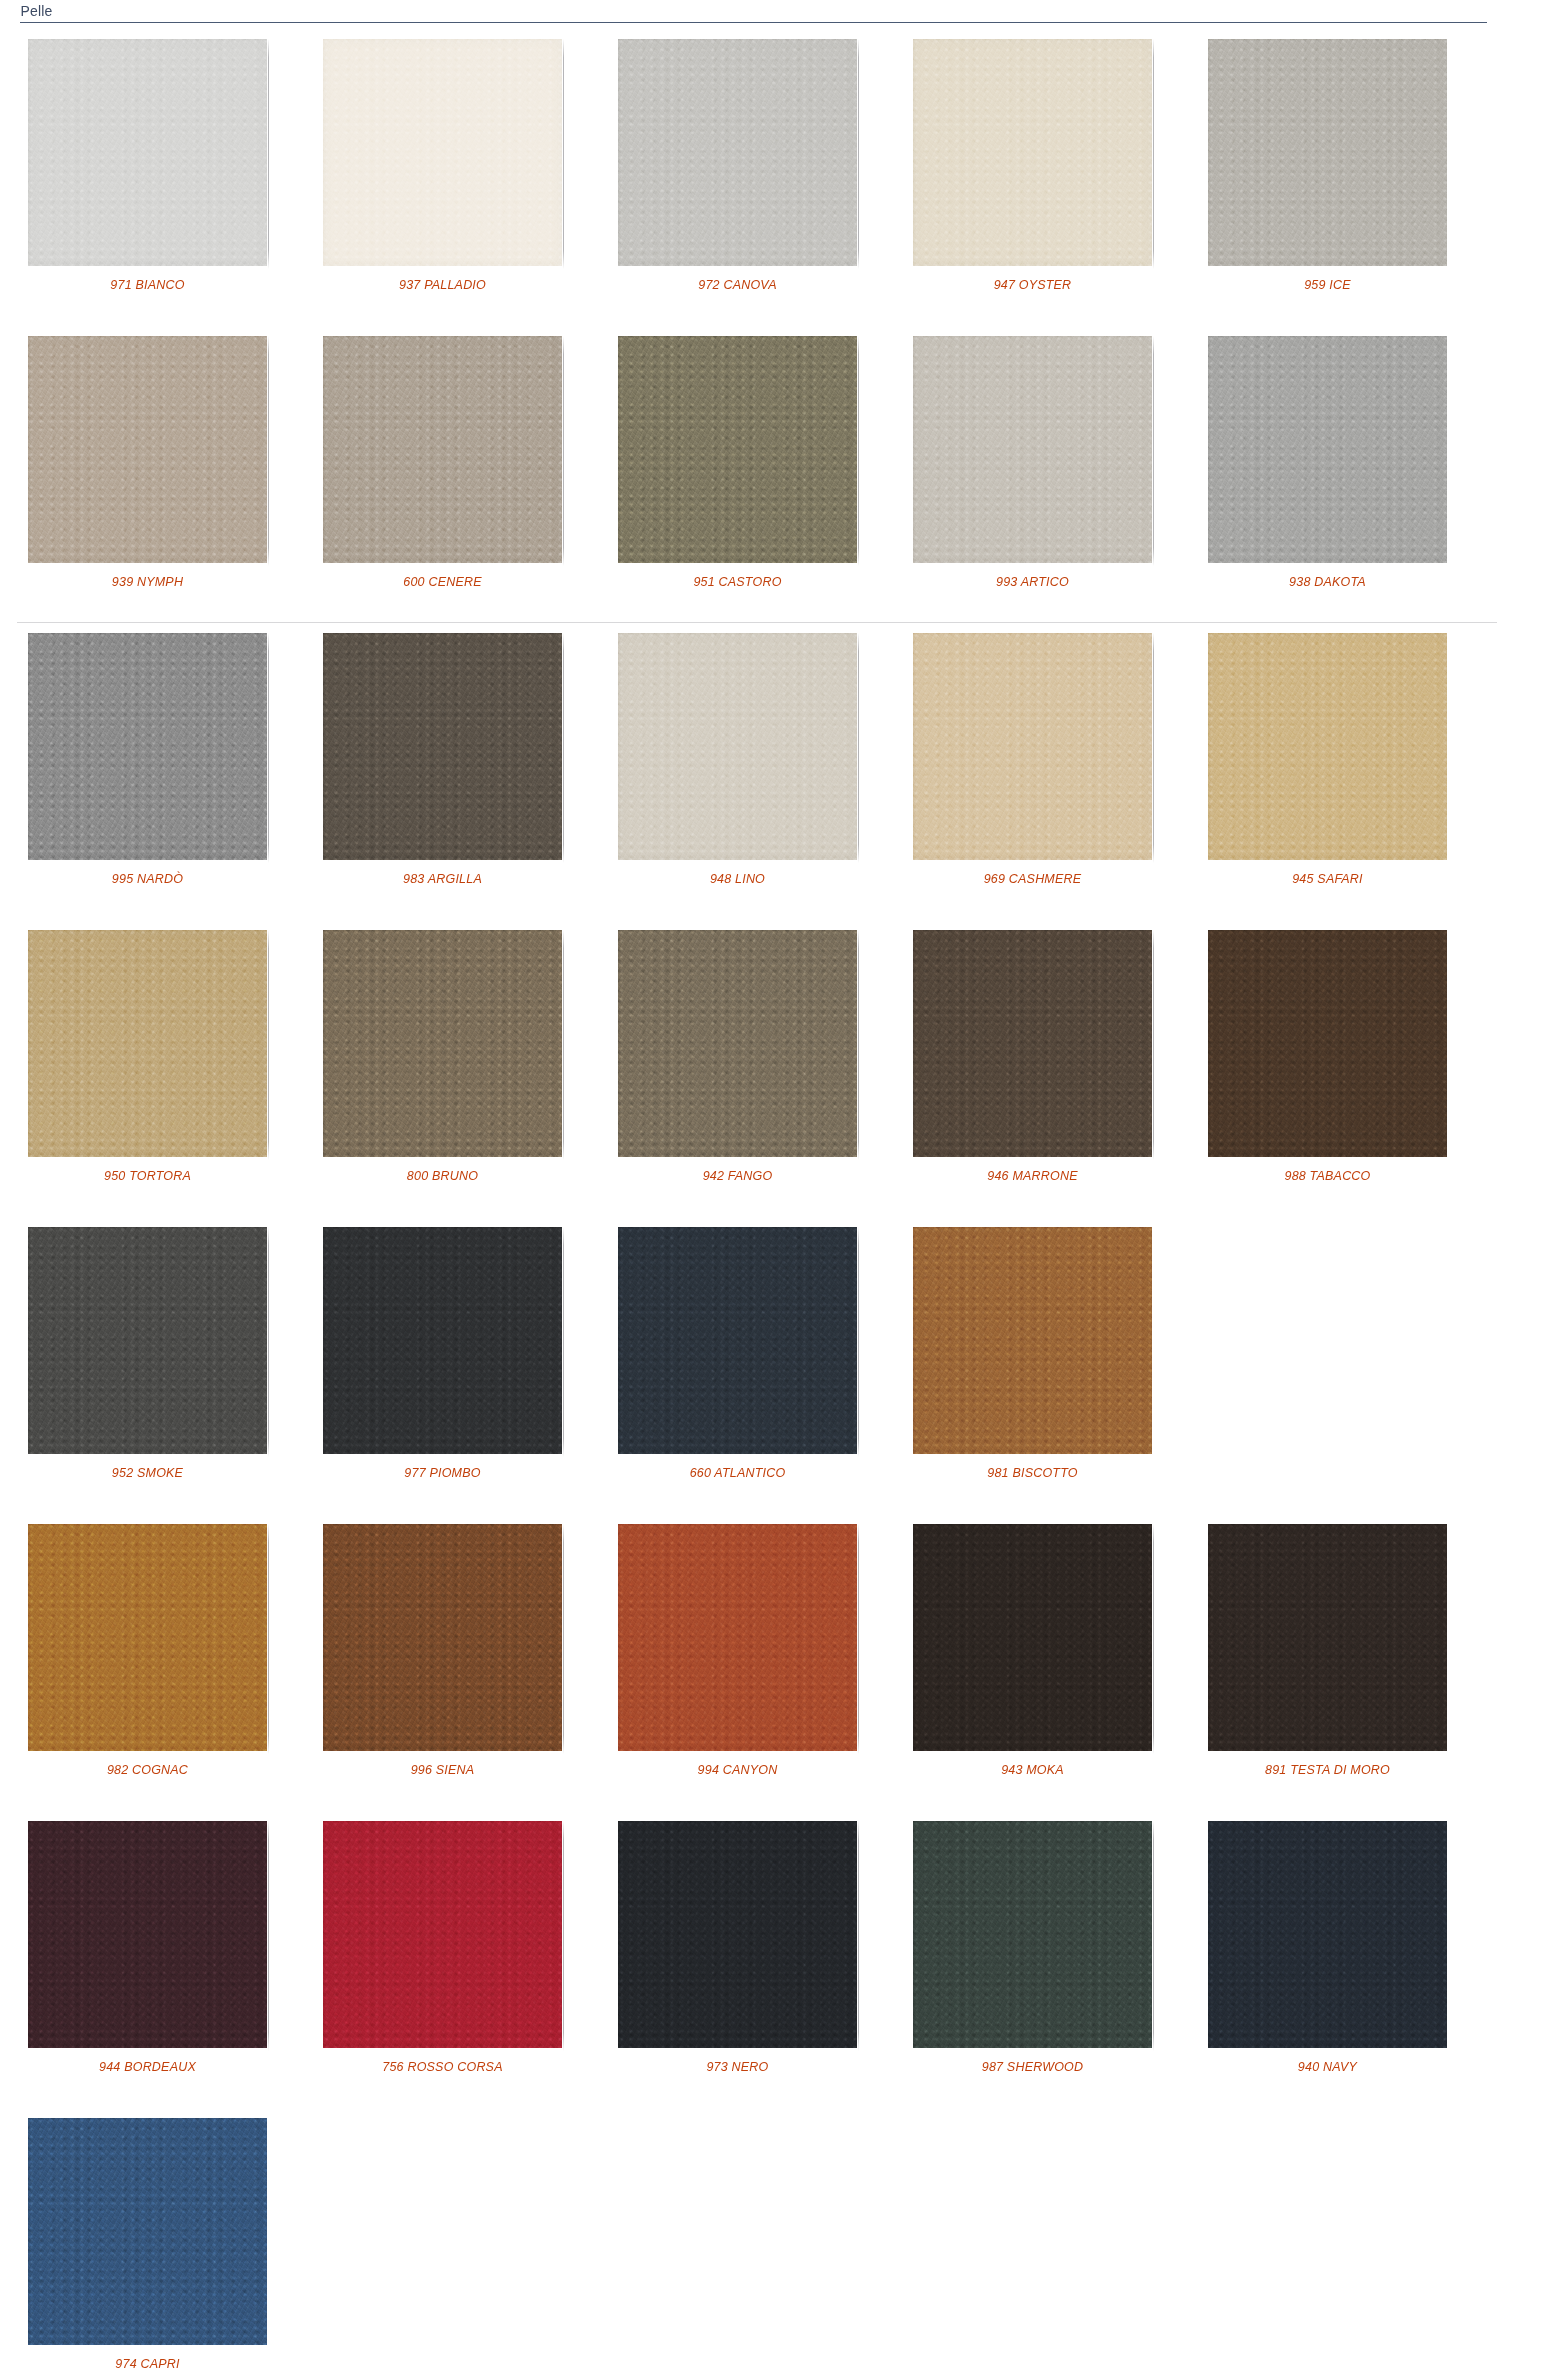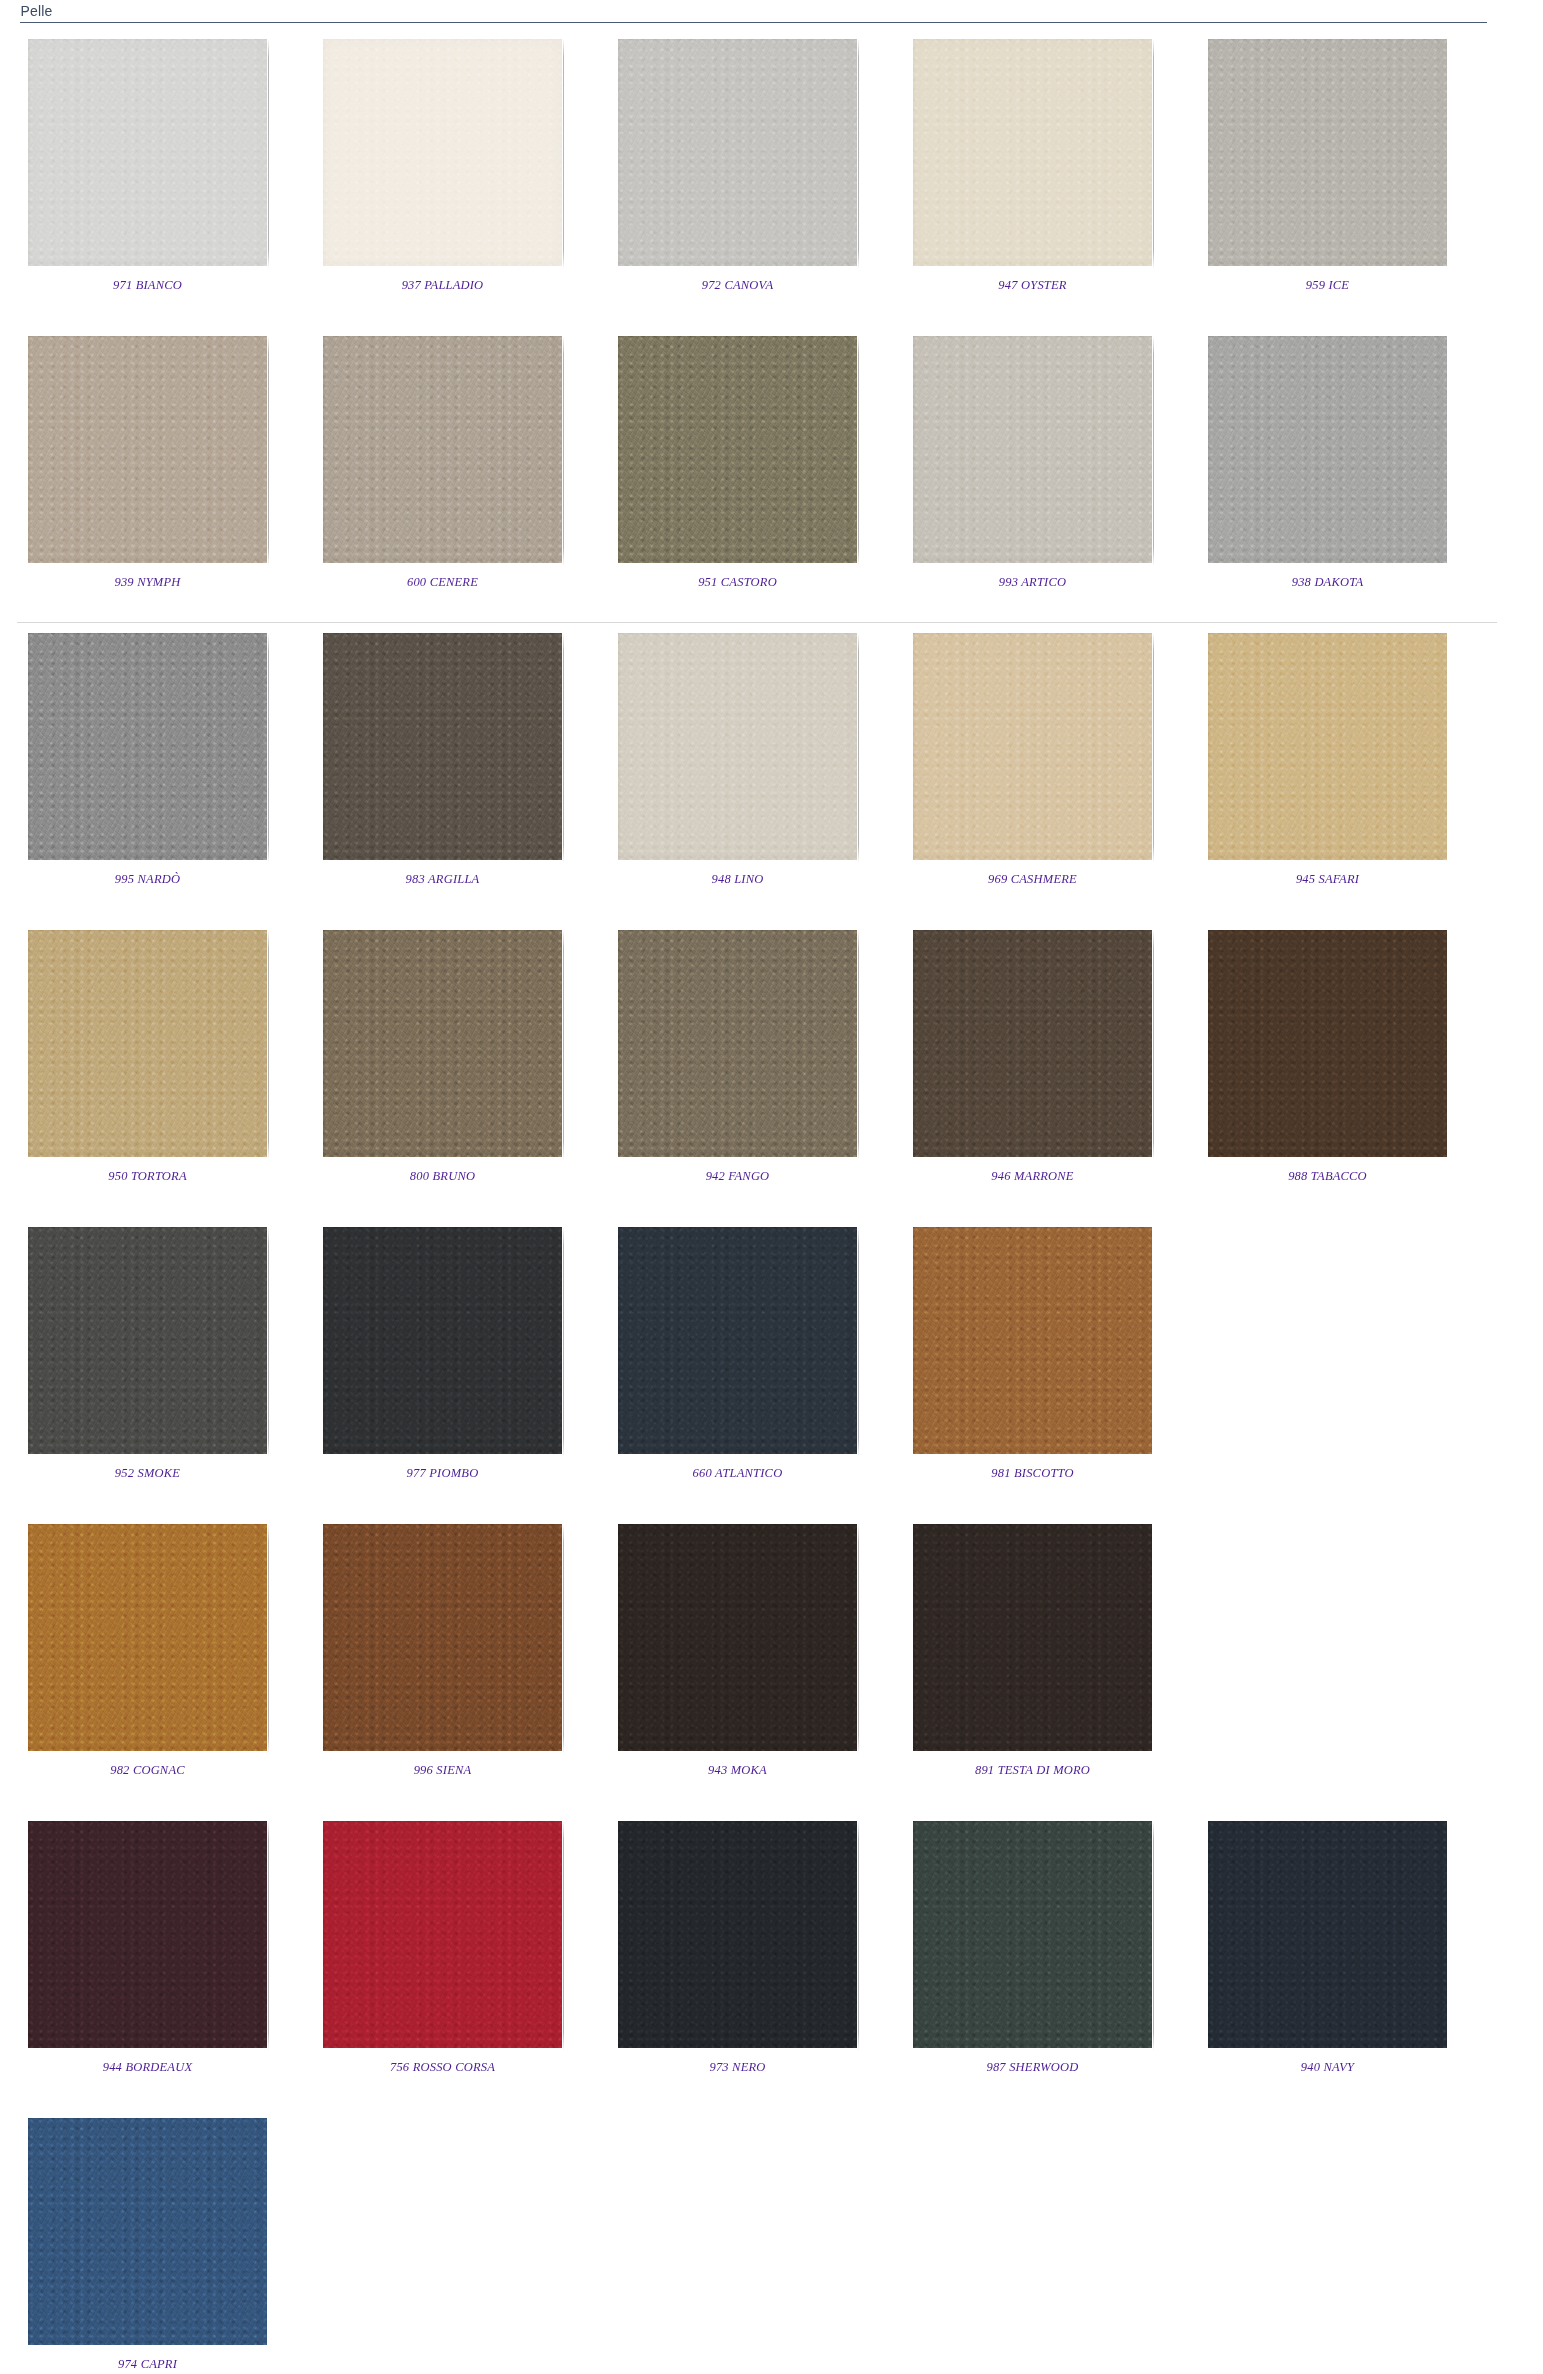--- a/index.html
+++ b/index.html
@@ -125,24 +125,24 @@
     position: absolute;
     top: 11px;
     right: 26px;
     width: 0.9px;
     height: 230px;
     background: linear-gradient(to bottom, rgba(120,120,126,0) 0%, rgba(120,120,126,.55) 8%, rgba(120,120,126,.55) 92%, rgba(120,120,126,0) 100%);
   }
 
   .swatch-label {
     margin-top: 12px;
-    font-family: Liberation Serif, serif;
+    font-family: Liberation Sans, sans-serif;
     font-style: italic;
     font-size: 12.5px;
-    color: #4c1d95;
+    color: #c2410c;
     letter-spacing: 0.2px;
     white-space: nowrap;
     text-align: center;
   }
 </style>
 </head>
 <body>
 
 <div class="page-header">
   <div class="header-title">Pelle</div>
@@ -372,20 +372,28 @@
           <div class="swatch-wrap">
             <div class="swatch-shadow"></div>
             <div class="swatch" style="background-color: rgb(119, 73, 42);"></div>
           </div>
           <div class="swatch-label">996 SIENA</div>
           <div class="divider"></div>
         </div>
         <div class="cell">
           <div class="swatch-wrap">
             <div class="swatch-shadow"></div>
+            <div class="swatch" style="background-color: rgb(168, 74, 44);"></div>
+          </div>
+          <div class="swatch-label">994 CANYON</div>
+          <div class="divider"></div>
+        </div>
+        <div class="cell">
+          <div class="swatch-wrap">
+            <div class="swatch-shadow"></div>
             <div class="swatch" style="background-color: rgb(44, 37, 33);"></div>
           </div>
           <div class="swatch-label">943 MOKA</div>
           <div class="divider"></div>
         </div>
         <div class="cell">
           <div class="swatch-wrap">
             <div class="swatch-shadow"></div>
             <div class="swatch" style="background-color: rgb(47, 39, 35);"></div>
           </div>

